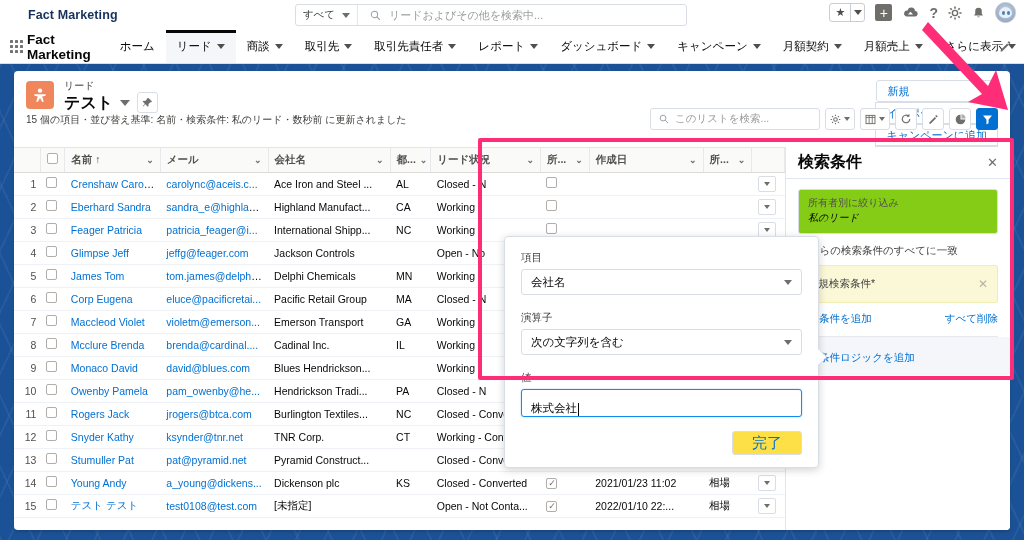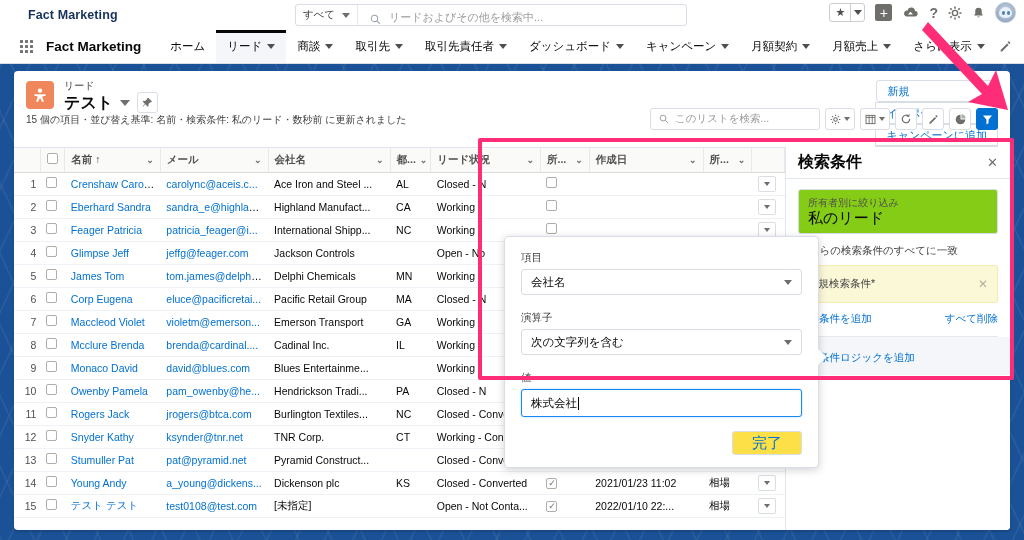--- a/index.html
+++ b/index.html
@@ -11,21 +11,21 @@
   .app { position: relative; width: 1024px; height: 540px; background: #fff; }
 
   
   .gheader {
     height: 30px; display: flex; align-items: center;
     background: #fff; padding: 0 10px 0 28px; position: relative;
   }
   .gheader-title { font-size: 12.5px; font-weight: bold; color: #16325c; letter-spacing: .1px; }
   .gsearch {
     position: absolute; left: 295px; top: 4px; width: 392px; height: 22px;
-    display: flex; align-items: flex-end;
+    display: flex; align-items: center;
     border: 1px solid #d8dde6; border-radius: 3px; background: #fff;
   }
   .gsearch-scope {
     width: 62px; height: 100%; display: flex; align-items: center; justify-content: center;
     gap: 7px; border-right: 1px solid #e3e7ee; font-size: 10.5px; color: #3e3e3c;
   }
   .caret-d { width: 0; height: 0; border-left: 4px solid transparent; border-right: 4px solid transparent; border-top: 5px solid #706e6b; }
   .gsearch-icon { margin: 0 8px 0 12px; color: #9aa2ad; display: flex; }
   .gsearch-ph { font-size: 11px; color: #9a9a99; }
 
@@ -168,21 +168,21 @@
     height: 32px; display: flex; align-items: center; justify-content: space-between;
     padding: 0 12px; border-bottom: 1px solid #e0e5ee;
   }
   .fs-title { font-size: 16px; font-weight: bold; color: #080707; }
   .fs-close { color: #706e6b; font-size: 13px; }
   .fs-body { padding: 10px 12px 0 12px; }
   .fs-owner {
     border: 1px solid #d8dde6; border-radius: 3px; padding: 6px 9px 7px 9px; background: #84cc16;
   }
   .fs-owner-label { font-size: 10px; color: #514f4d; line-height: 14px; }
-  .fs-owner-val { font-size: 15px; color: #080707; line-height: 16px; }
+  .fs-owner-val { font-size: 10px; color: #080707; line-height: 16px; font-style: italic; }
   .fs-matchtext { font-size: 10.5px; color: #3e3e3c; margin: 10px 0 7px 0; }
   .fs-chip {
     background: #fbf8d8; border: 1px solid #f2eeb3; border-radius: 2px;
     height: 38px; display: flex; align-items: center; justify-content: space-between;
     padding: 0 9px; font-size: 10.5px; color: #3e3e3c;
   }
   .fs-chip-x { color: #b6b0a0; font-size: 12px; }
   .fs-links { display: flex; justify-content: space-between; padding: 9px 0 10px 0; border-bottom: 1px solid #e5e9ef; }
   .fs-link { font-size: 10.5px; color: #0070d2; text-decoration: none; }
   .fs-logic { padding: 10px 12px; background: #f4f6f9; }
@@ -199,21 +199,21 @@
     filter: drop-shadow(1px 0 0 #d8dde6);
   }
   .pf-label { font-size: 10.5px; color: #3e3e3c; margin-bottom: 4px; }
   .pf-select {
     height: 26px; border: 1px solid #d8dde6; border-radius: 3px; background: #fff;
     display: flex; align-items: center; justify-content: space-between; padding: 0 9px;
     font-size: 11.5px; color: #080707; margin-bottom: 16px;
   }
   .pf-input {
     height: 28px; border: 1px solid #1589ee; border-radius: 3px; background: #fff;
-    display: flex; align-items: center; padding: 0 9px; font-size: 11.5px; color: #080707;
+    display: flex; align-items: flex-end; padding: 0 9px; font-size: 11.5px; color: #080707;
     box-shadow: 0 0 2px rgba(21,137,238,.4);
   }
   .caret-cursor { display: inline-block; width: 1px; height: 13px; background: #080707; margin-left: 1px; }
   .pf-footer { display: flex; justify-content: flex-end; margin-top: 14px; }
   .pf-done {
     height: 24px; min-width: 70px; border: 1px solid #d8dde6; border-radius: 3px;
     background: #fde047; color: #0070d2; font-size: 15px;
     display: flex; align-items: center; justify-content: center;
   }
 
@@ -317,20 +317,24 @@
     <div class="navitem">
       <span>商談</span>
       <span class="caret-d"></span>
     </div>
     <div class="navitem">
       <span>取引先</span>
       <span class="caret-d"></span>
     </div>
     <div class="navitem">
       <span>取引先責任者</span>
+      <span class="caret-d"></span>
+    </div>
+    <div class="navitem">
+      <span>レポート</span>
       <span class="caret-d"></span>
     </div>
     <div class="navitem">
       <span>ダッシュボード</span>
       <span class="caret-d"></span>
     </div>
     <div class="navitem">
       <span>キャンペーン</span>
       <span class="caret-d"></span>
     </div>
@@ -646,21 +650,21 @@
                     <span class="rowmenu">
                       <span class="tiny-caret"></span>
                     </span>
                   </td>
                 </tr>
                 <tr>
                   <td class="c-num">9</td>
                   <td class="c-chk"><span class="chk"></span></td>
                   <td class="c-name"><a class="cell-link" href="#">Monaco David</a></td>
                   <td class="c-mail"><a class="cell-link" href="#">david@blues.com</a></td>
-                  <td class="c-company">Blues Entertainme...</td>
+                  <td class="c-company">Blues Hendrickson...</td>
                   <td class="c-state"></td>
                   <td class="c-status">Working -</td>
                   <td class="c-flag"><span class="chk"></span></td>
                   <td class="c-created"></td>
                   <td class="c-owner"></td>
                   <td class="c-rowmenu">
                     <span class="rowmenu">
                       <span class="tiny-caret"></span>
                     </span>
                   </td>

